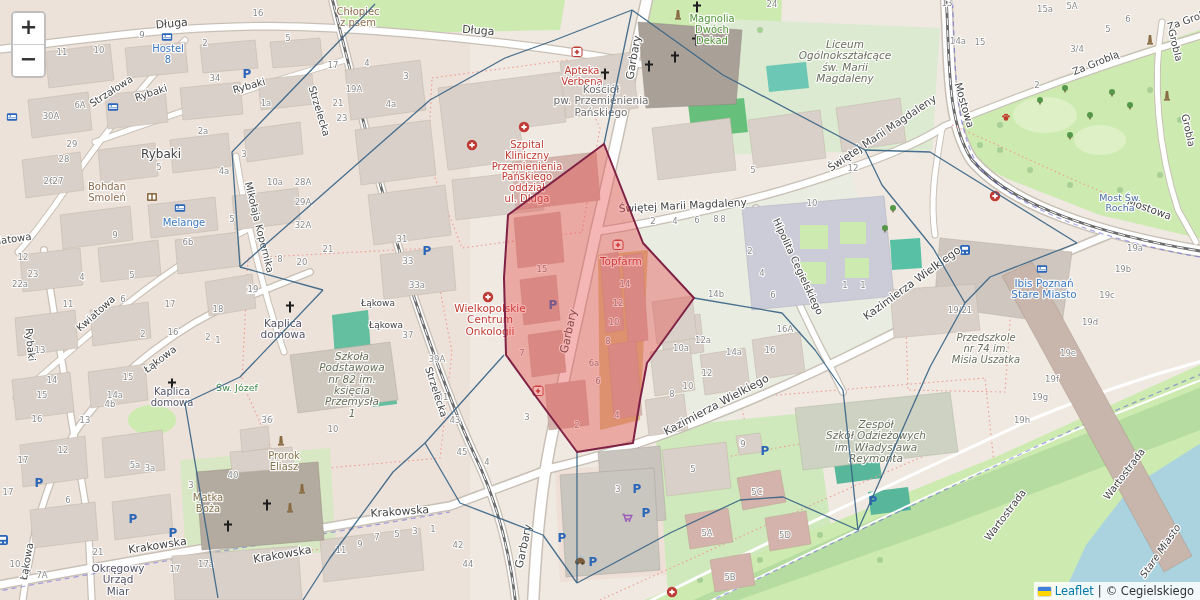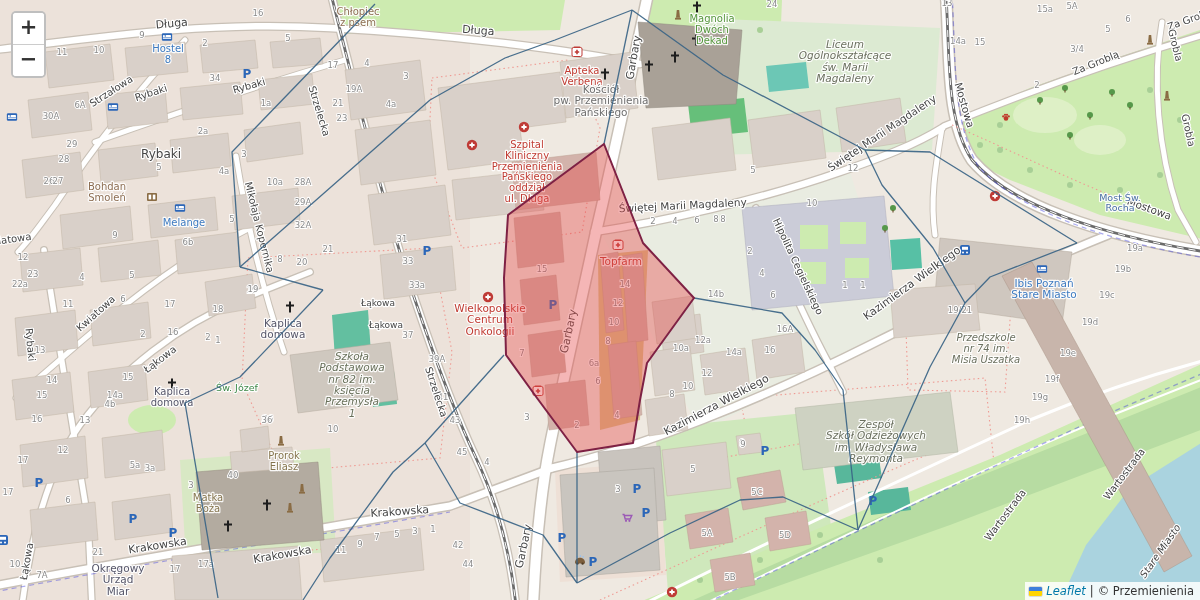--- a/index.html
+++ b/index.html
@@ -18,21 +18,21 @@
   .num{fill:#8a8a8a;font-size:8.5px;paint-order:stroke;stroke:#fff;stroke-width:1.8px;text-anchor:middle;}
   .poi{paint-order:stroke;stroke:rgba(255,255,255,.9);stroke-width:2.4px;stroke-linejoin:round;text-anchor:middle;}
   
   .zoomctl{position:absolute;left:11px;top:11px;width:31px;background:#fff;
     border:2px solid rgba(0,0,0,.25);border-radius:5px;overflow:hidden;z-index:50;}
   .zoombtn{width:31px;height:31px;line-height:29px;text-align:center;font-size:21px;font-weight:bold;
     color:#333;cursor:pointer;user-select:none;background:#fff;}
   .zoombtn+.zoombtn{border-top:1px solid #ccc;}
   .attrib{position:absolute;right:0;bottom:0;background:rgba(255,255,255,.85);
     padding:2px 6px 2px 4px;font-size:11.5px;color:#333;z-index:50;display:flex;align-items:center;gap:4px;}
-  .attrib a{color:#0078a8;text-decoration:none;font-style:italic;}
+  .attrib a{color:#0078a8;text-decoration:none;}
   .uaflag{display:inline-block;width:13px;height:9px;border-radius:1px;overflow:hidden;
     background:linear-gradient(#3f7fdb 50%,#ffd500 50%);box-shadow:0 0 0 .5px #bbb;}
 </style>
 </head>
 <body>
 
 <div id="map">
 <svg width="1200" height="600" viewBox="0 0 1200 600">
   <defs>
     <symbol id="i-hospital" viewBox="-6 -6 12 12">
@@ -580,15 +580,15 @@
 
 <div class="zoomctl">
   <div class="zoombtn">+</div>
   <div class="zoombtn">−</div>
 </div>
 
 <div class="attrib">
   <span class="uaflag"></span>
   <a href="#">Leaflet</a>
   <span>|</span>
-  <span>© Przemienienia</span>
+  <span>© Cegielskiego</span>
 </div>
 </div>
 
 </body></html>

